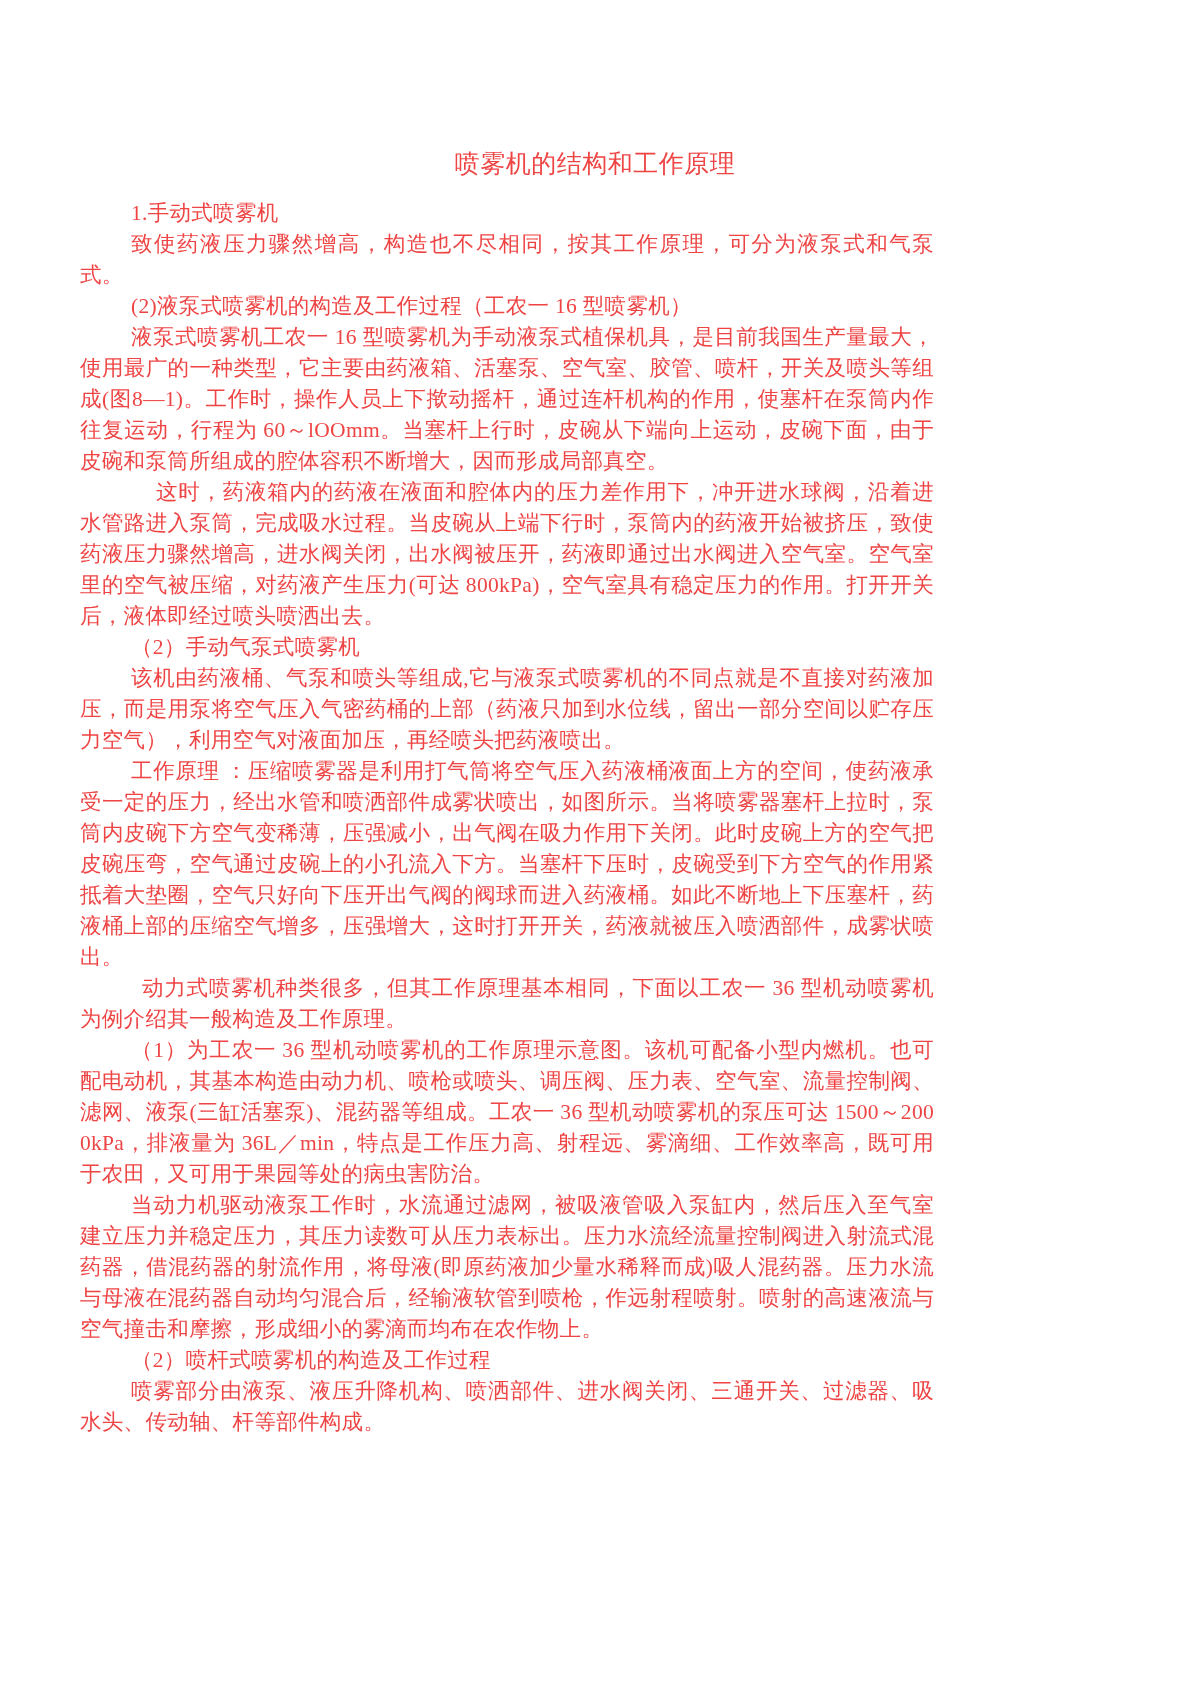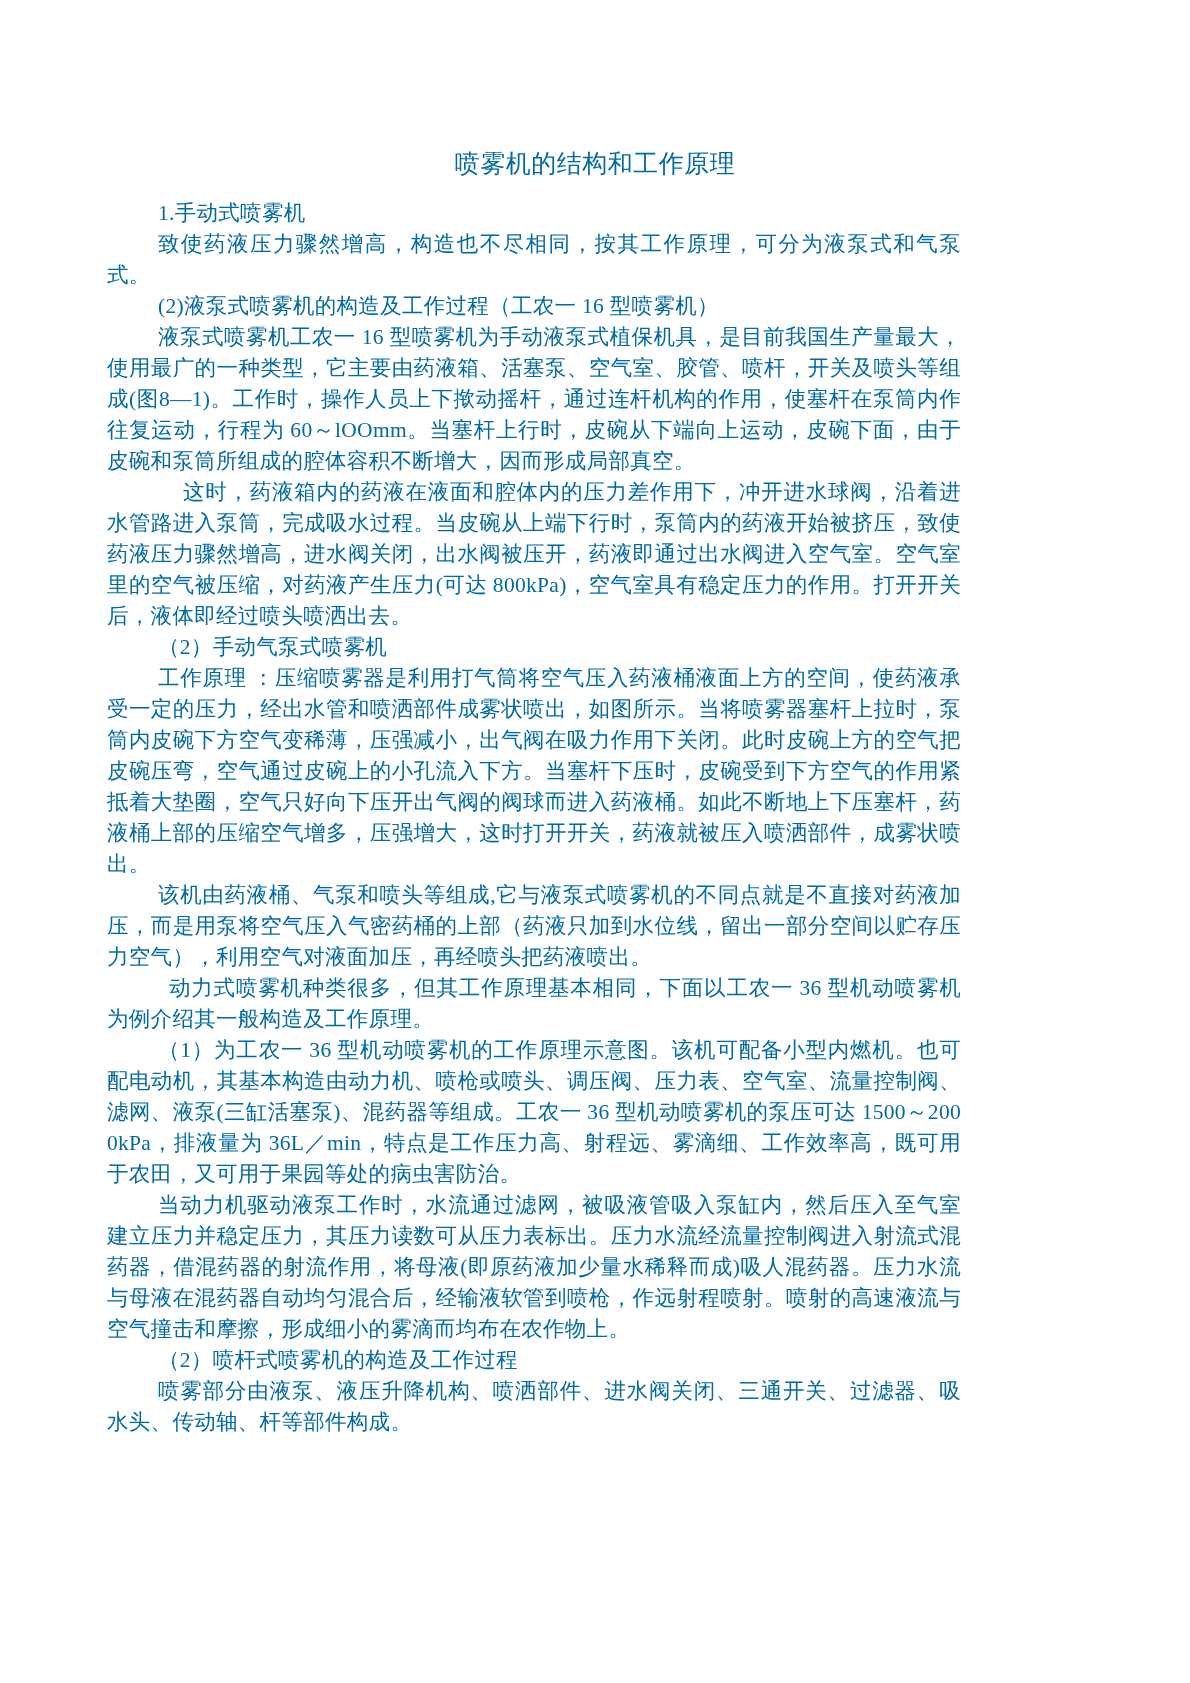--- a/index.html
+++ b/index.html
@@ -7,33 +7,33 @@
     padding: 0;
     background: #ffffff;
   }
   .page {
     position: relative;
     width: 1190px;
     height: 1611px;
     background: #ffffff;
     overflow: hidden;
     font-family: "Liberation Serif", "DejaVu Serif", serif;
-    color: #0369a1;
+    color: #ef4444;
   }
   .doc-title {
     margin: 146px 169px 16px 169px;
     font-size: 25px;
     line-height: 36px;
     font-weight: 400;
     text-align: center;
     letter-spacing: 0.5px;
     white-space: nowrap;
   }
   .doc-content {
-    margin: 0 167px 0 107px; 
+    margin: 0 167px 0 80px; 
     width: 854px;
   }
   .para {
     margin: 0;
     font-size: 21.5px;
     line-height: 31px;
     text-align: justify;
     text-justify: inter-ideograph;
     word-break: break-all;
     letter-spacing: 0.3px;
@@ -56,23 +56,23 @@
     <p class="para ind-std">致使药液压力骤然增高，构造也不尽相同，按其工作原理，可分为液泵式和气泵式。</p>
 
     <p class="para ind-std">(2)液泵式喷雾机的构造及工作过程（工农一 16 型喷雾机）</p>
 
     <p class="para ind-std">液泵式喷雾机工农一 16 型喷雾机为手动液泵式植保机具，是目前我国生产量最大，使用最广的一种类型，它主要由药液箱、活塞泵、空气室、胶管、喷杆，开关及喷头等组成(图8—1)。工作时，操作人员上下揿动摇杆，通过连杆机构的作用，使塞杆在泵筒内作往复运动，行程为 60～lOOmm。当塞杆上行时，皮碗从下端向上运动，皮碗下面，由于皮碗和泵筒所组成的腔体容积不断增大，因而形成局部真空。</p>
 
     <p class="para ind-lg">这时，药液箱内的药液在液面和腔体内的压力差作用下，冲开进水球阀，沿着进水管路进入泵筒，完成吸水过程。当皮碗从上端下行时，泵筒内的药液开始被挤压，致使药液压力骤然增高，进水阀关闭，出水阀被压开，药液即通过出水阀进入空气室。空气室里的空气被压缩，对药液产生压力(可达 800kPa)，空气室具有稳定压力的作用。打开开关后，液体即经过喷头喷洒出去。</p>
 
     <p class="para ind-std">（2）手动气泵式喷雾机</p>
 
+    <p class="para ind-std">该机由药液桶、气泵和喷头等组成,它与液泵式喷雾机的不同点就是不直接对药液加压，而是用泵将空气压入气密药桶的上部（药液只加到水位线，留出一部分空间以贮存压力空气），利用空气对液面加压，再经喷头把药液喷出。</p>
+
     <p class="para ind-std">工作原理 ：压缩喷雾器是利用打气筒将空气压入药液桶液面上方的空间，使药液承受一定的压力，经出水管和喷洒部件成雾状喷出，如图所示。当将喷雾器塞杆上拉时，泵筒内皮碗下方空气变稀薄，压强减小，出气阀在吸力作用下关闭。此时皮碗上方的空气把皮碗压弯，空气通过皮碗上的小孔流入下方。当塞杆下压时，皮碗受到下方空气的作用紧抵着大垫圈，空气只好向下压开出气阀的阀球而进入药液桶。如此不断地上下压塞杆，药液桶上部的压缩空气增多，压强增大，这时打开开关，药液就被压入喷洒部件，成雾状喷出。</p>
-
-    <p class="para ind-std">该机由药液桶、气泵和喷头等组成,它与液泵式喷雾机的不同点就是不直接对药液加压，而是用泵将空气压入气密药桶的上部（药液只加到水位线，留出一部分空间以贮存压力空气），利用空气对液面加压，再经喷头把药液喷出。</p>
 
 
     <p class="para ind-md">动力式喷雾机种类很多，但其工作原理基本相同，下面以工农一 36 型机动喷雾机为例介绍其一般构造及工作原理。</p>
 
     <p class="para ind-std">（1）为工农一 36 型机动喷雾机的工作原理示意图。该机可配备小型内燃机。也可配电动机，其基本构造由动力机、喷枪或喷头、调压阀、压力表、空气室、流量控制阀、滤网、液泵(三缸活塞泵)、混药器等组成。工农一 36 型机动喷雾机的泵压可达 1500～2000kPa，排液量为 36L／min，特点是工作压力高、射程远、雾滴细、工作效率高，既可用于农田，又可用于果园等处的病虫害防治。</p>
 
     <p class="para ind-std">当动力机驱动液泵工作时，水流通过滤网，被吸液管吸入泵缸内，然后压入至气室建立压力并稳定压力，其压力读数可从压力表标出。压力水流经流量控制阀进入射流式混药器，借混药器的射流作用，将母液(即原药液加少量水稀释而成)吸人混药器。压力水流与母液在混药器自动均匀混合后，经输液软管到喷枪，作远射程喷射。喷射的高速液流与空气撞击和摩擦，形成细小的雾滴而均布在农作物上。</p>
 
     <p class="para ind-std">（2）喷杆式喷雾机的构造及工作过程</p>
 

